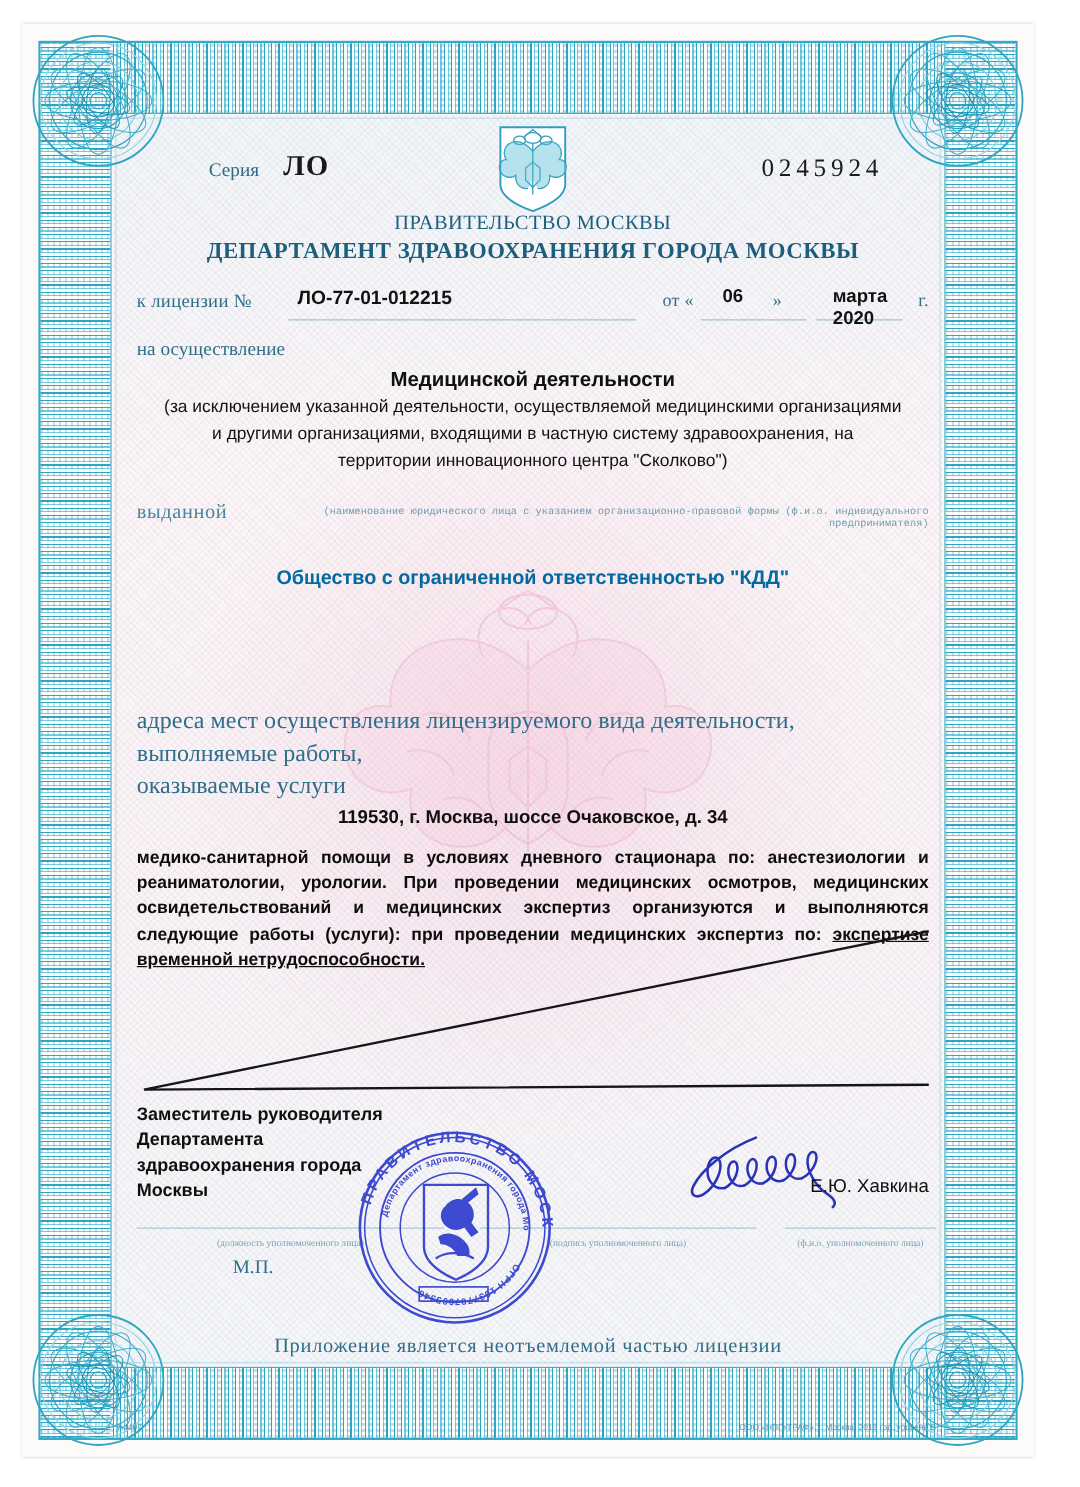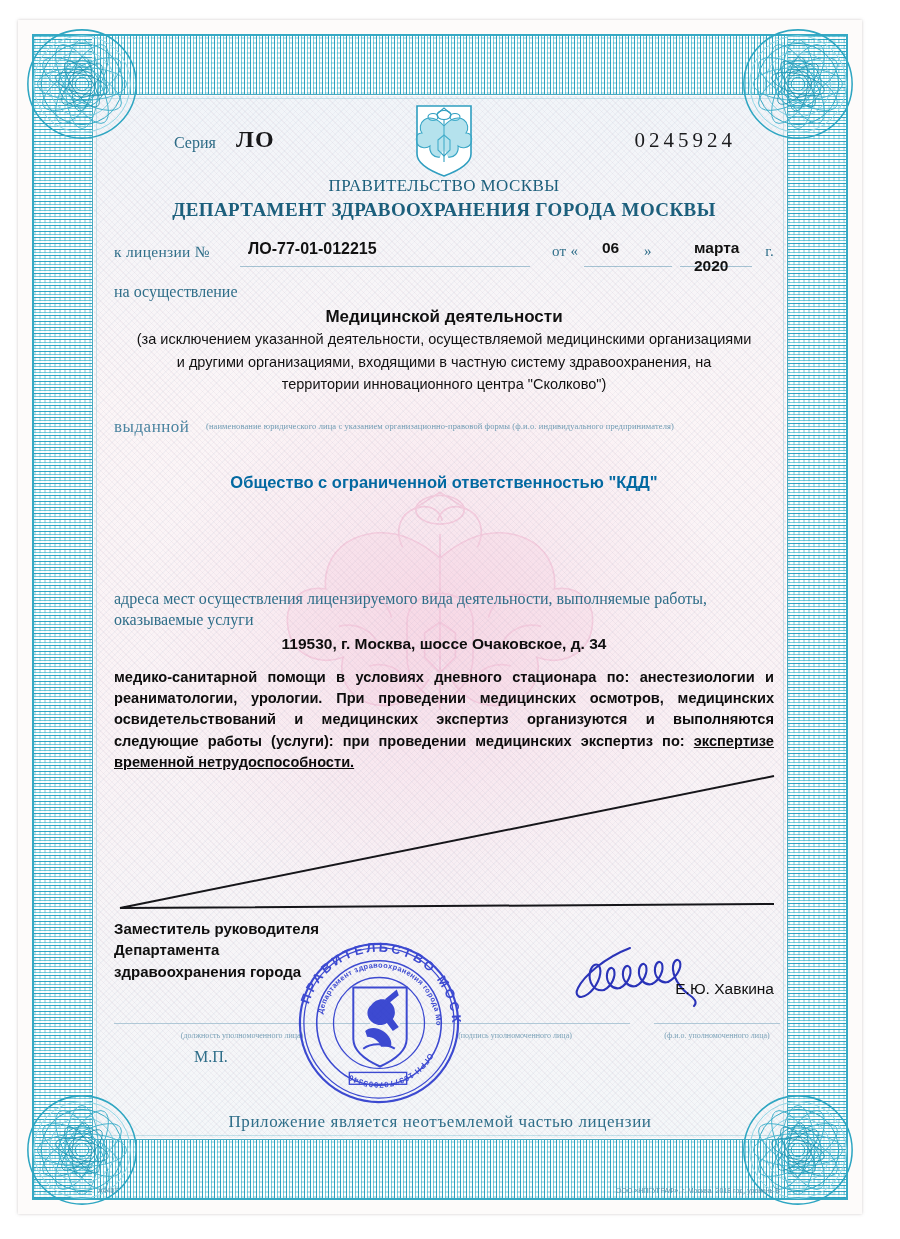--- a/index.html
+++ b/index.html
@@ -243,38 +243,38 @@
     font-size: 17px;
     font-family: "Liberation Serif", serif;
     color: #4b84a0;
     letter-spacing: 0.5px;
   }
   .caption-tiny {
     position: absolute;
     left: 92px;
     top: 4px;
     font-size: 8.5px;
-    font-family: Liberation Serif, serif;
+    font-family: Liberation Mono, monospace;
     color: #6f9bb3;
     letter-spacing: 0.1px;
     text-align: right;
   }
 
   .org-name {
     text-align: center;
     font-family: "Liberation Sans", sans-serif;
     font-weight: bold;
     font-size: 16.5px;
     color: #0369a1;
     margin-top: 34px;
   }
 
   .addr-heading {
     margin-top: 96px;
-    font-size: 16px;
+    font-size: 20px;
     font-family: "Liberation Serif", serif;
     color: #2f6e89;
     line-height: 1.35;
   }
   .addr-value {
     text-align: center;
     font-family: "Liberation Sans", sans-serif;
     font-weight: bold;
     font-size: 15.5px;
     color: #0f0f0f;
@@ -614,20 +614,21 @@
 
   <svg class="cancel-mark" viewBox="0 0 666 142">
     <path d="M660 4 L6 136 L660 132" fill="none" stroke="#16161a" stroke-width="2"></path>
   </svg>
 
   <div class="sign-block">
     <div class="sign-title">
       <div>Заместитель руководителя</div>
       <div>Департамента</div>
       <div>здравоохранения города</div>
+      <div>Москвы</div>
     </div>
 
     <svg class="signature-ink" viewBox="0 0 300 70">
       <g fill="none" stroke="#2a33b8" stroke-width="2.1" stroke-linecap="round">
         <path d="M186 6 C160 16 140 34 134 46 C130 54 136 58 144 52 C152 46 158 34 156 26 C154 20 148 22 146 30 C144 40 150 50 160 48"></path>
         <path d="M160 48 C168 44 172 34 170 28 C168 24 164 26 163 32 C162 40 168 48 176 46"></path>
         <path d="M176 46 C184 42 188 32 186 26 C184 22 180 24 179 30 C178 38 184 46 192 44"></path>
         <path d="M192 44 C200 40 204 30 202 24 C200 20 196 22 195 28 C194 36 200 44 208 42"></path>
         <path d="M208 42 C216 38 220 28 218 22 C216 18 212 20 211 26 C210 34 216 42 224 40"></path>
         <path d="M224 40 C232 36 238 26 236 20 C234 16 230 18 229 24 C228 34 236 46 244 52 C250 56 254 60 250 64"></path>

